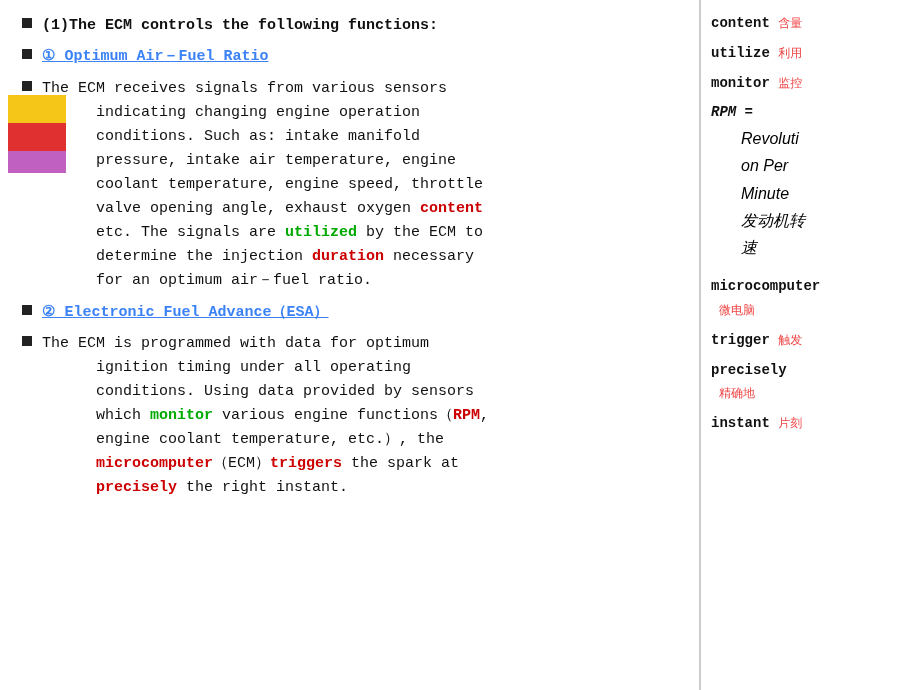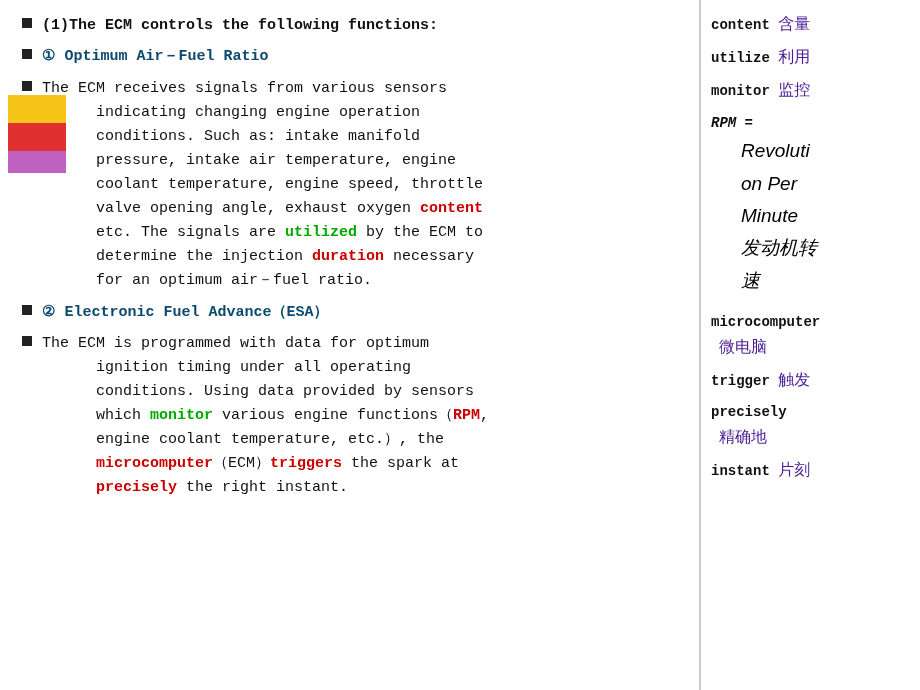--- a/index.html
+++ b/index.html
@@ -37,48 +37,49 @@
       flex-shrink: 0;
       margin-top: 4px;
       margin-right: 10px;
     }
     .bullet-text {
       color: #111;
       line-height: 1.55;
       font-size: 15px;
     }
     .green-heading {
-      color: #0c4a6e;
+      color: #3b82f6;
       font-weight: bold;
+      text-decoration: underline;
     }
     .red-word {
       color: #cc0000;
       font-weight: bold;
     }
     .green-word {
       color: #00aa00;
       font-weight: bold;
     }
     .sidebar-en {
       color: #111;
       font-weight: bold;
       font-family: 'Courier New', Courier, monospace;
     }
     .sidebar-zh {
-      color: #4c1d95;
-      font-family: Liberation Mono, monospace;
-      font-size: 16px;
+      color: #ef4444;
+      font-family: Liberation Sans, sans-serif;
+      font-size: 12px;
     }
     .sidebar-block {
       margin-bottom: 6px;
     }
     .rpm-indent {
       padding-left: 30px;
       font-family: Arial, sans-serif;
-      font-size: 19px;
+      font-size: 16px;
     }
     .content-wrapper {
       position: relative;
       z-index: 1;
     }
   </style>
 </head>
 <body>
 
 <div style="position:relative; display:flex; width:920px; height:690px; background:#fff;">

